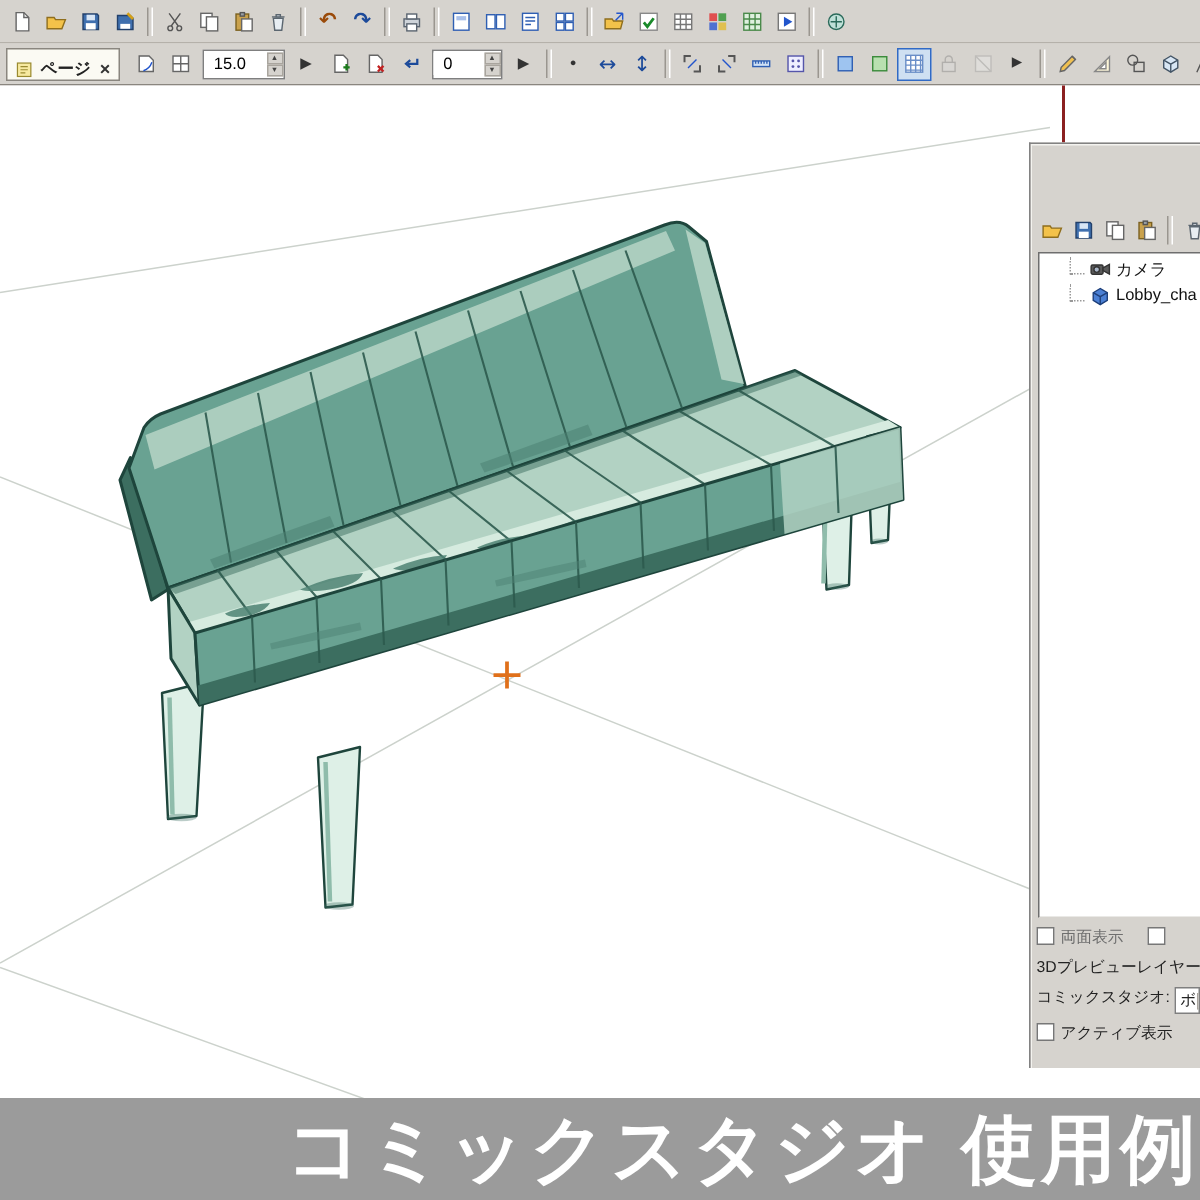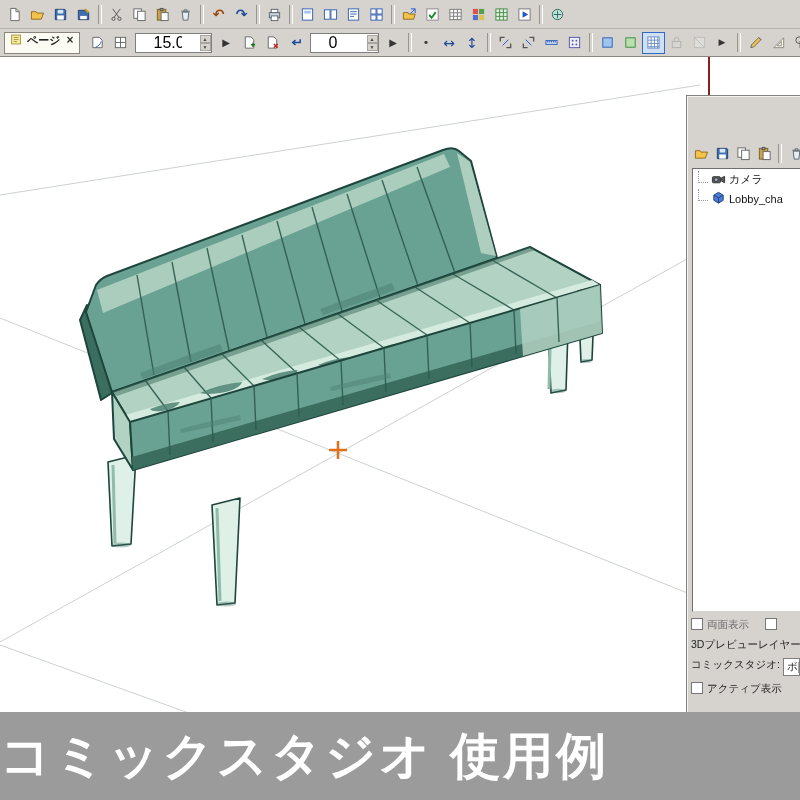--- a/index.html
+++ b/index.html
@@ -12,27 +12,27 @@
   #tb2{top:29px;height:28px;border-bottom:1px solid #8a867f}
   .grp{display:flex;align-items:center;flex:0 0 auto}
   .tbtn{width:23px;height:22px;display:flex;align-items:center;justify-content:center;
         border:1px solid transparent;background:transparent;padding:0;flex:0 0 auto}
   .tbtn.pressed{background:#cfe0f2;border:1px solid #316ac5}
   .tbtn.disabled{opacity:.38}
   .ic{display:flex;align-items:center;justify-content:center}
   .sep{width:2px;height:19px;border-left:1px solid #9a968f;border-right:1px solid #fff;
        margin:0 3px;flex:0 0 auto}
   .g{font-size:14px;line-height:1;font-family:"DejaVu Sans",sans-serif;color:#333}
-  .tab{display:flex;align-items:flex-start;gap:4px;background:#fbfaf3;border:1px solid #8a867f;
+  .tab{display:flex;align-items:flex-end;gap:4px;background:#fbfaf3;border:1px solid #8a867f;
        height:20px;padding:0 5px;margin:0 6px 0 1px;flex:0 0 auto}
   .tab-label{font-size:11px;font-weight:bold;color:#222}
   .tab-close{font-size:12px;font-weight:bold;color:#333;margin-left:2px}
   .num-wrap{display:flex;align-items:center;border:1px solid #7f7f7f;background:#fff;
             height:18px;margin:0 3px;flex:0 0 auto}
-  .num{width:28px;border:0;outline:0;font-size:16px;padding:0 18px;height:15px;
+  .num{width:28px;border:0;outline:0;font-size:11px;padding:0 7px;height:15px;
        font-family:"Liberation Sans",sans-serif}
   .num-sm{width:20px}
   .spin{display:flex;flex-direction:column;width:11px}
   .sp{height:8px;font-size:5px;line-height:4px;padding:0;border:1px solid #a9a59e;
       background:var(--toolbar-bg);color:#444}
   
   #canvas{position:absolute;top:57px;left:0;width:800px;height:743px;background:#fff}
   .grid{stroke:var(--grid-line);stroke-width:1}
   .o{stroke:var(--bench-outline);stroke-width:2;stroke-linejoin:round}
   .o2{stroke:var(--bench-outline);stroke-width:1.6;stroke-linejoin:round}
@@ -44,39 +44,39 @@
   .cross{stroke:var(--crosshair);stroke-width:2.5;fill:none}
   #guide{position:absolute;left:708px;top:57px;width:2px;height:38px;background:var(--page-guide)}
   
   #panel{position:absolute;left:686px;top:95px;width:114px;height:617px;
          background:var(--panel-bg);border-left:1px solid #828282;border-top:1px solid #828282;
          box-shadow:inset 1px 1px 0 #f4f3ef;overflow:hidden;box-sizing:border-box}
   .panel-tools{display:flex;align-items:center;gap:1px;padding:1px 4px;margin-top:46px}
   .panel-tools .tbtn{width:20px;height:20px}
   #tree{margin:4px 0 0 5px;width:109px;height:444px;background:#fff;
         border:1px solid;border-color:#6e6e6e #fff #d6d3ce #6e6e6e;overflow:hidden;box-sizing:border-box}
-  .tree-row{display:flex;align-items:flex-end;gap:3px;font-size:11px;color:#111;
-            padding:2px 1px 0 1px;white-space:nowrap}
+  .tree-row{display:flex;align-items:center;gap:3px;font-size:11px;color:#111;
+            padding:2px 1px 0 16px;white-space:nowrap}
   .elbow{width:9px;height:11px;border-left:1px dotted #999;border-bottom:1px dotted #999;
          margin:0 0 4px 4px;flex:0 0 auto}
   .tree-label{overflow:hidden}
   .opt{font-size:10.5px;color:#222;padding:0 0 0 4px;margin-top:6px;white-space:nowrap;
        display:flex;align-items:flex-start}
   .dim{color:#6e6e6e}
   .cb{display:inline-block;width:10px;height:10px;background:#fff;border:1px solid #777;
       margin-right:4px;flex:0 0 auto}
   .cb2{margin-left:16px}
   .combo{display:inline-flex;align-items:center;justify-content:space-between;background:#fff;
          border:1px solid #7f7f7f;height:16px;font-size:10.5px;padding:0 1px 0 3px;width:34px;
          overflow:hidden;margin-left:3px}
   .combo-arrow{font-size:7px;background:var(--toolbar-bg);border:1px solid #a9a59e;
                padding:1px 2px;color:#444}
   
-  #banner{position:absolute;left:0;bottom:0;width:800px;height:88px;background:var(--banner-bg);
-          display:flex;align-items:center;justify-content:flex-start;z-index:20}
+  #banner{position:absolute;left:0;bottom:0;width:800px;height:68px;background:var(--banner-bg);
+          display:flex;align-items:center;justify-content:flex-end;z-index:20}
   #banner .txt{color:var(--banner-text);font-size:50px;font-weight:bold;letter-spacing:3px;
                white-space:nowrap}
 </style>
 </head>
 <body>
 
 <div id="app">
 
   <div id="tb1" class="toolbar">
       <button class="tbtn">

